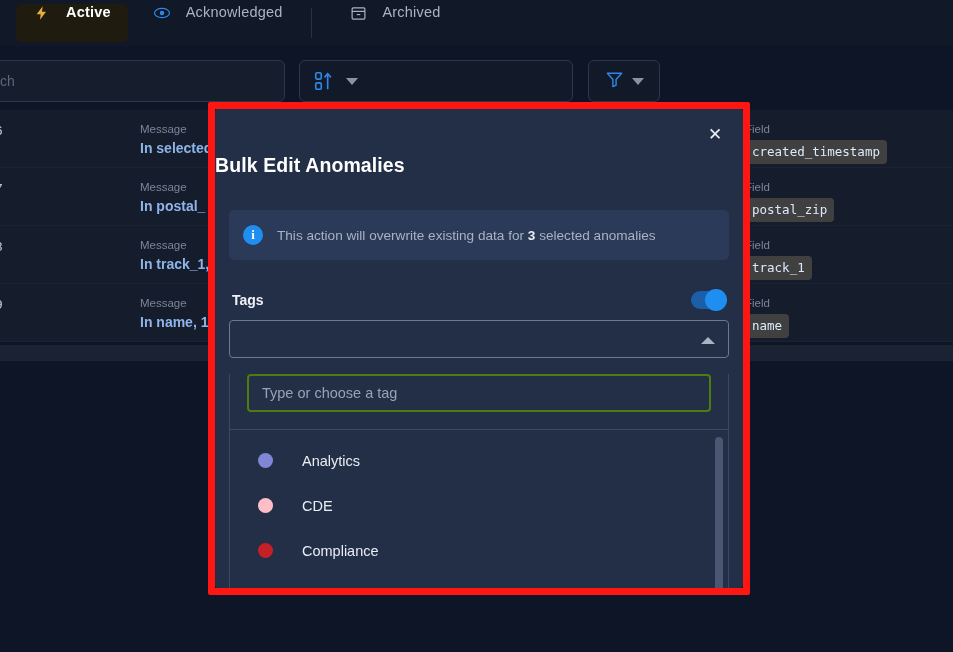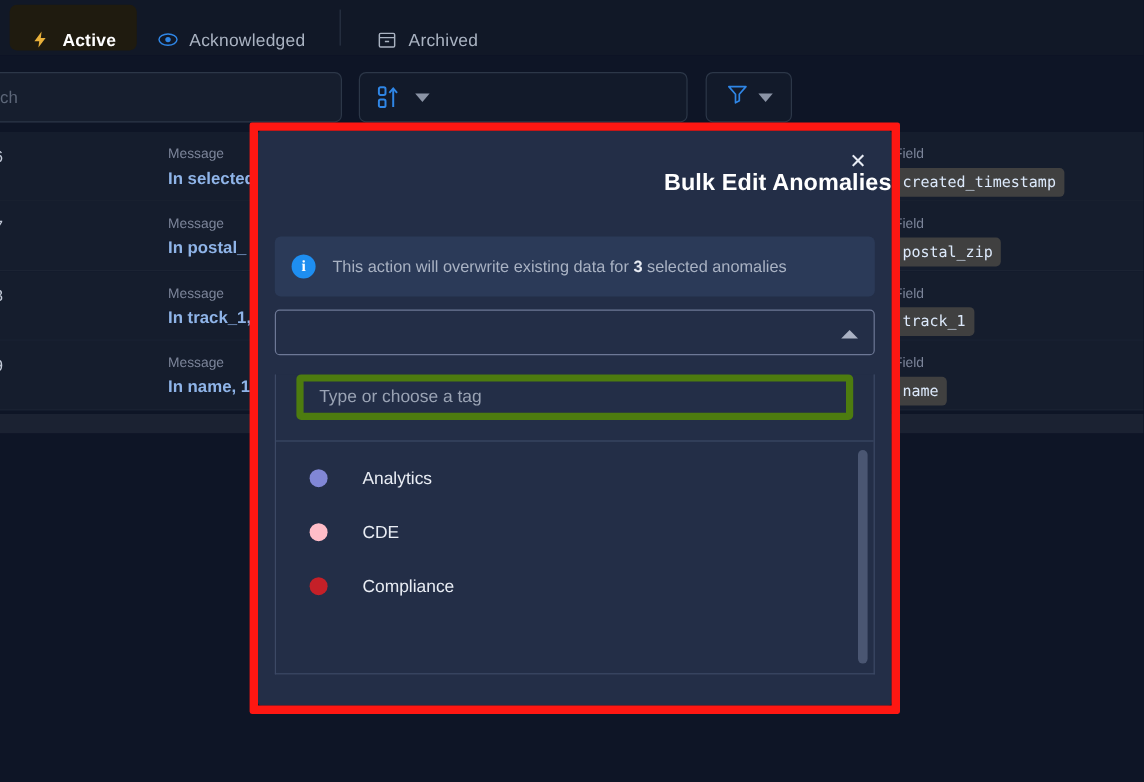--- a/index.html
+++ b/index.html
@@ -10,23 +10,23 @@
     overflow: hidden;
   }
   #app { position: relative; width: 953px; height: 652px; background: #0e1526; }
 
   
   .bg-tabs {
     position: absolute; left: 0; top: 0; width: 953px; height: 46px;
     background: #111827; display: flex; align-items: center; padding-left: 8px;
   }
   .tab {
-    display: flex; align-items: flex-end; gap: 9px;
+    display: flex; align-items: flex-start; gap: 15px;
     height: 38px; padding: 0 17px; border-radius: 6px;
-    font-size: 14.5px; color: #aab3c2; letter-spacing: .2px;
+    font-size: 14.5px; color: #aab3c2; letter-spacing: .2px; margin-left: 8px;
   }
   .tab.active { background: #1f1b0f; color: #ffffff; font-weight: 700; }
   .tab .ic { display: flex; align-items: center; justify-content: center; width: 18px; height: 18px; }
   .tab-sep { width: 1px; height: 30px; background: #2a3345; margin: 0 12px; }
 
   .bg-toolbar {
     position: absolute; left: 0; top: 46px; width: 953px; height: 64px;
     background: #0e1526; display: flex; align-items: center;
   }
   .search-box {
@@ -89,22 +89,22 @@
   .modal {
     position: absolute; left: 215px; top: 109px; width: 528px; height: 479px;
     background: #232e47; border-radius: 3px; z-index: 30; overflow: hidden;
   }
   .modal-close {
     position: absolute; right: 16px; top: 13px; width: 24px; height: 24px;
     display: flex; align-items: center; justify-content: center;
     color: #e8ecf4; font-size: 17px; line-height: 1;
   }
   .modal-title {
-    text-align: right; font-size: 19.5px; font-weight: 700; color: #ffffff;
-    margin-top: 32px; letter-spacing: .1px;
+    text-align: left; font-size: 19.5px; font-weight: 700; color: #ffffff;
+    margin-top: 45px; letter-spacing: .1px;
   }
   .info-banner {
     margin: 33px 14px 0 14px; height: 50px; background: #2b3a58;
     border-radius: 5px; display: flex; align-items: center; padding: 0 14px; gap: 14px;
   }
   .info-ic {
     width: 20px; height: 20px; border-radius: 50%; background: #1e8ef1;
     color: #ffffff; font-size: 13px; font-weight: 700; font-family: "Liberation Serif", serif;
     display: flex; align-items: center; justify-content: center; flex: none;
   }
@@ -134,21 +134,21 @@
     width: 0; height: 0; border-left: 7px solid transparent;
     border-right: 7px solid transparent; border-bottom: 7px solid #aab2c4;
   }
 
   .tag-panel {
     margin: 0 14px; background: #232e47; border: 1px solid #3c4965;
     border-top: none; position: relative;
   }
   .tag-input {
     margin: 16px 17px 17px 17px; height: 38px;
-    border: 6px solid #4d7c0f; border-radius: 4px; background: #232e47;
+    border: 2px solid #4d7c0f; border-radius: 4px; background: #232e47;
     display: flex; align-items: center; padding-left: 13px;
     font-size: 14.5px; color: #9aa3b4;
   }
   .tag-divider { height: 1px; background: #3c4965; }
   .tag-list { position: relative; height: 193px; overflow: hidden; padding-top: 8px; }
   .tag-item {
     display: flex; align-items: center; gap: 29px;
     height: 45px; padding-left: 28px;
   }
   .dot { width: 15px; height: 15px; border-radius: 50%; flex: none; }
@@ -295,20 +295,24 @@
     <div class="modal-close">✕</div>
     <div class="modal-title">Bulk Edit Anomalies</div>
 
     <div class="info-banner">
       <span class="info-ic">i</span>
       <span class="info-txt">
         <span>This action will overwrite existing data for </span><b>3</b><span> selected anomalies</span>
       </span>
     </div>
 
+    <div class="tags-head">
+      <span class="tags-label">Tags</span>
+      <span class="toggle"></span>
+    </div>
 
     <div class="tag-select">
       <span class="caret-up"></span>
     </div>
 
     <div class="tag-panel">
       <div class="tag-input">
         <span>Type or choose a tag</span>
       </div>
       <div class="tag-divider"></div>

